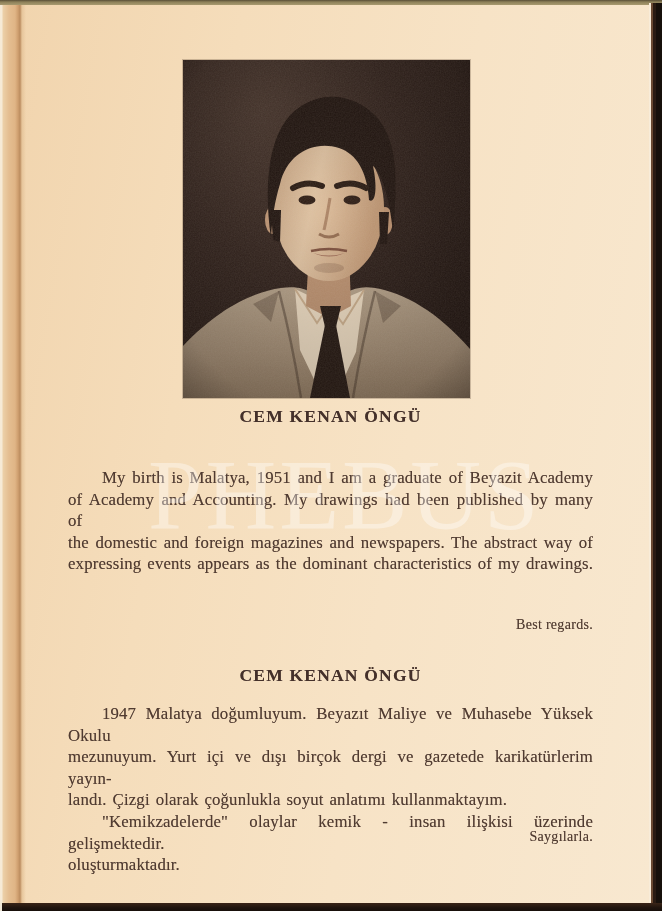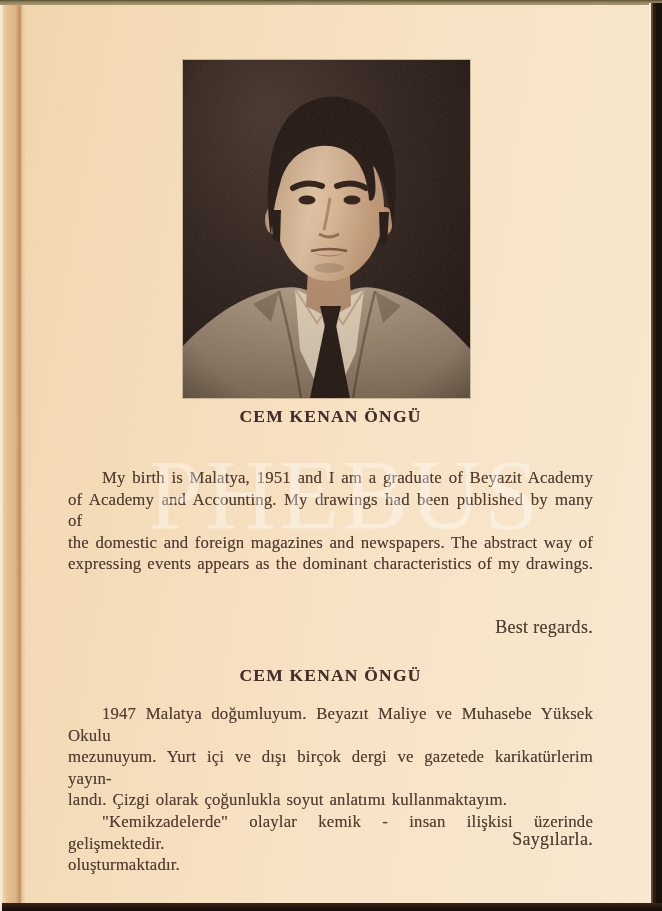--- a/index.html
+++ b/index.html
@@ -59,21 +59,21 @@
     text-shadow:0 0 0.6px rgba(80,59,49,0.5);
   }
   .textcol.english{top:467px;}
   .textcol.turkish{top:703px;}
   .para{margin:0;}
   .tline{text-align:justify;text-align-last:justify;white-space:normal;}
   .tline.first{text-indent:34px;}
   .tline.lastline{text-align-last:left;}
   .closing{
     position:absolute;left:68px;width:525px;z-index:3;
-    font-size:18px;color:#503b31;text-align:right;letter-spacing:0.3px;
+    font-size:14px;color:#503b31;text-align:right;letter-spacing:0.3px;
     text-shadow:0 0 0.6px rgba(80,59,49,0.5);
   }
   .closing.en{top:617px;}
   .closing.tr{top:829px;}
   
   .watermark{
     position:absolute;left:148px;top:437px;z-index:6;
     font-family:"Liberation Serif","DejaVu Serif",serif;
     font-size:100px;font-weight:normal;letter-spacing:3px;
     color:rgba(255,255,255,0.38);

